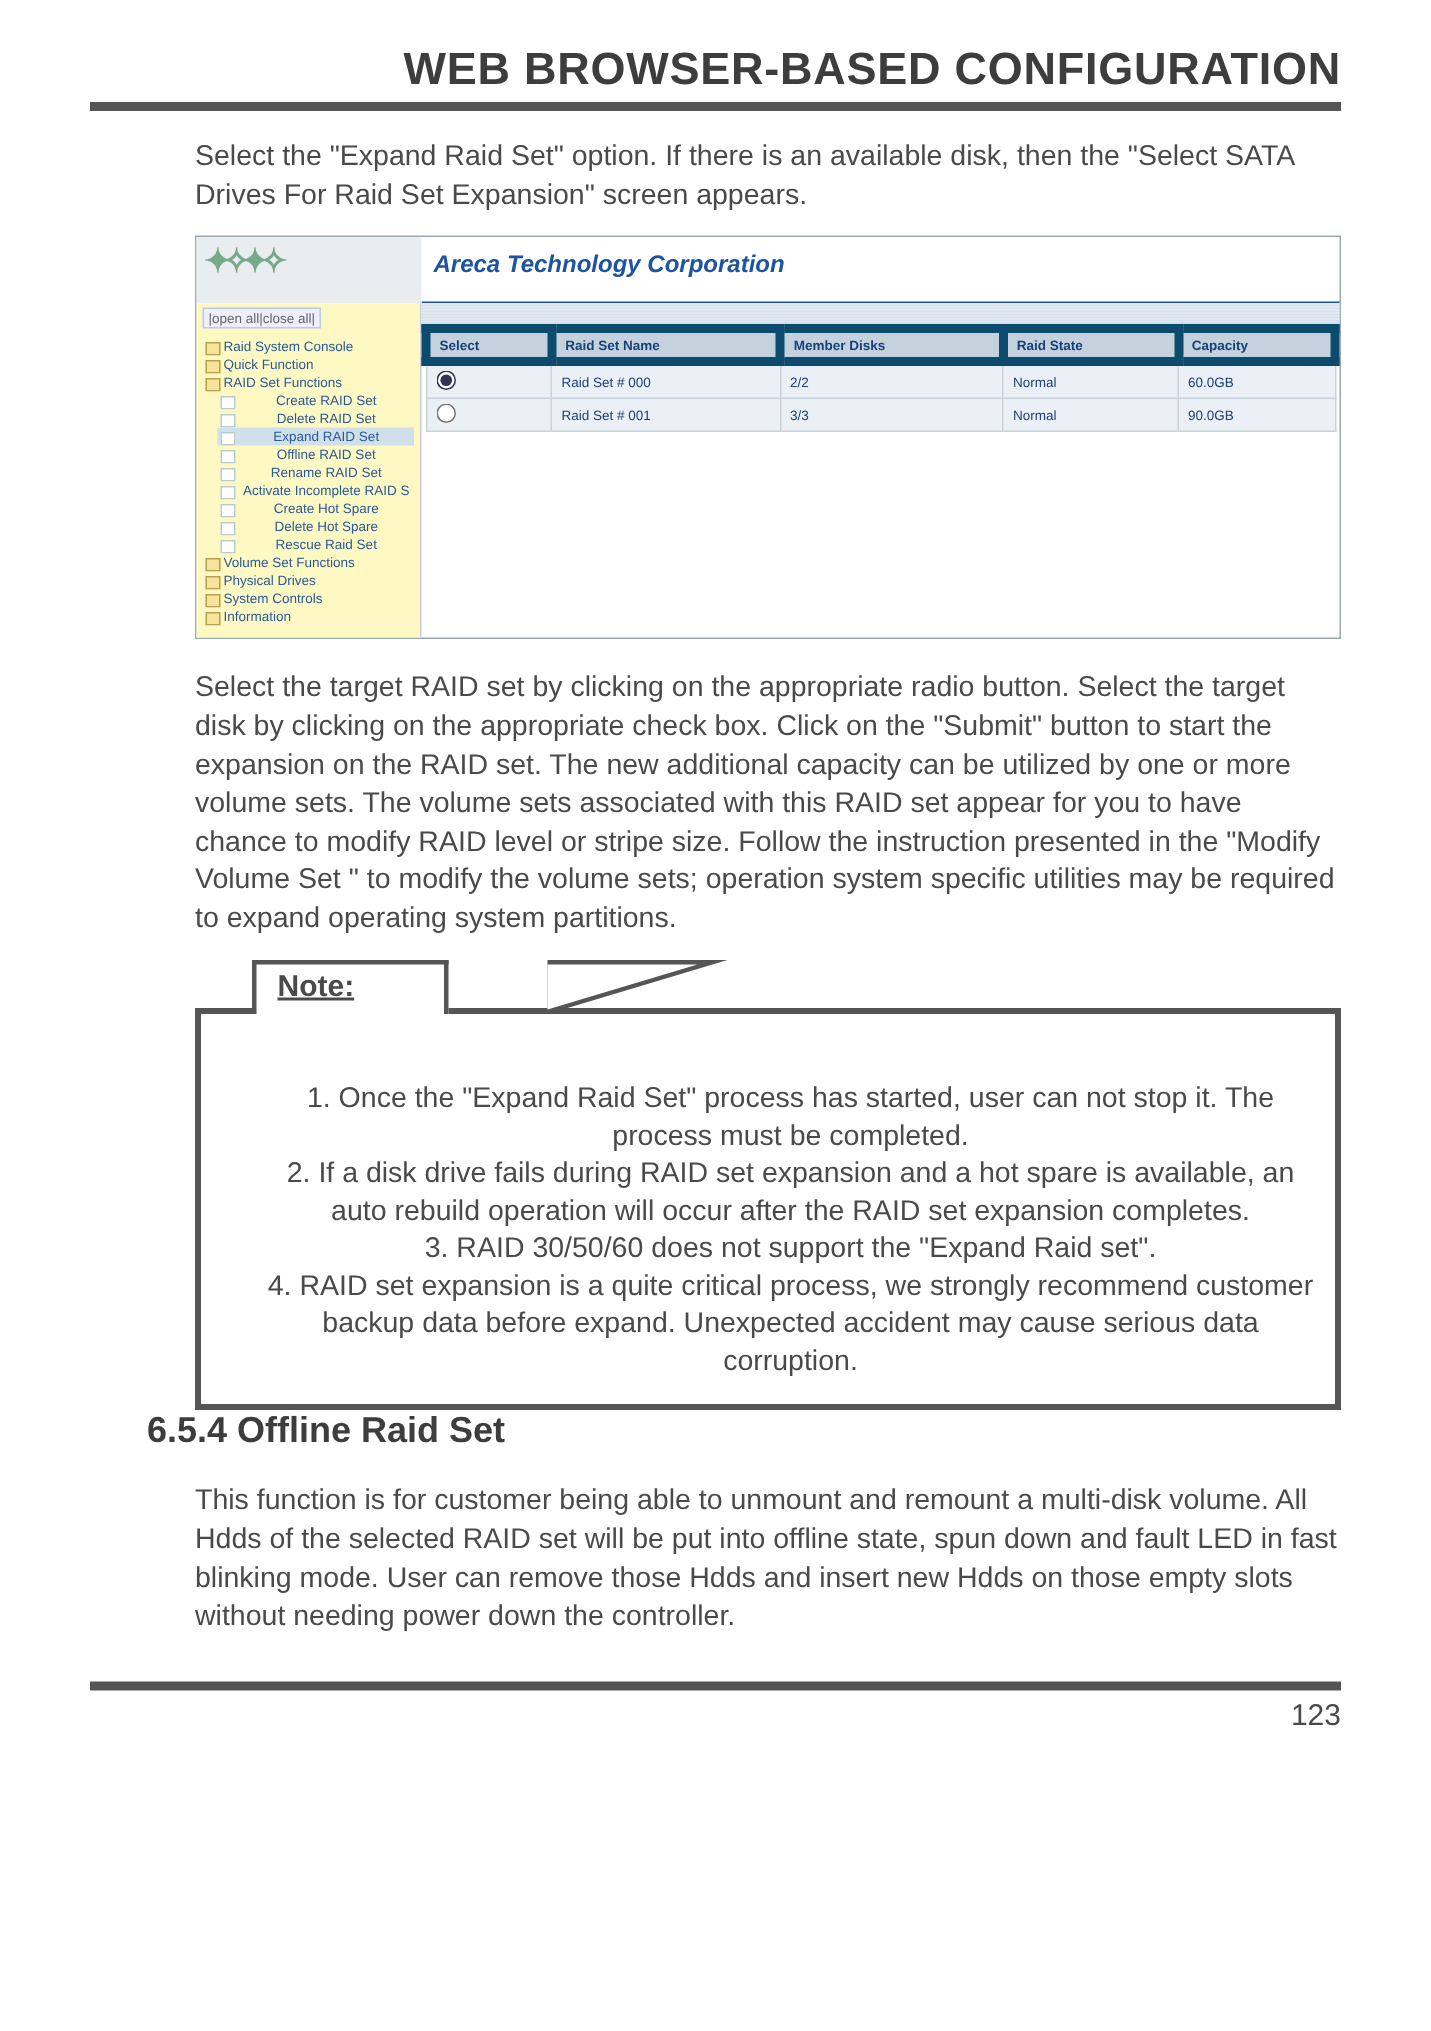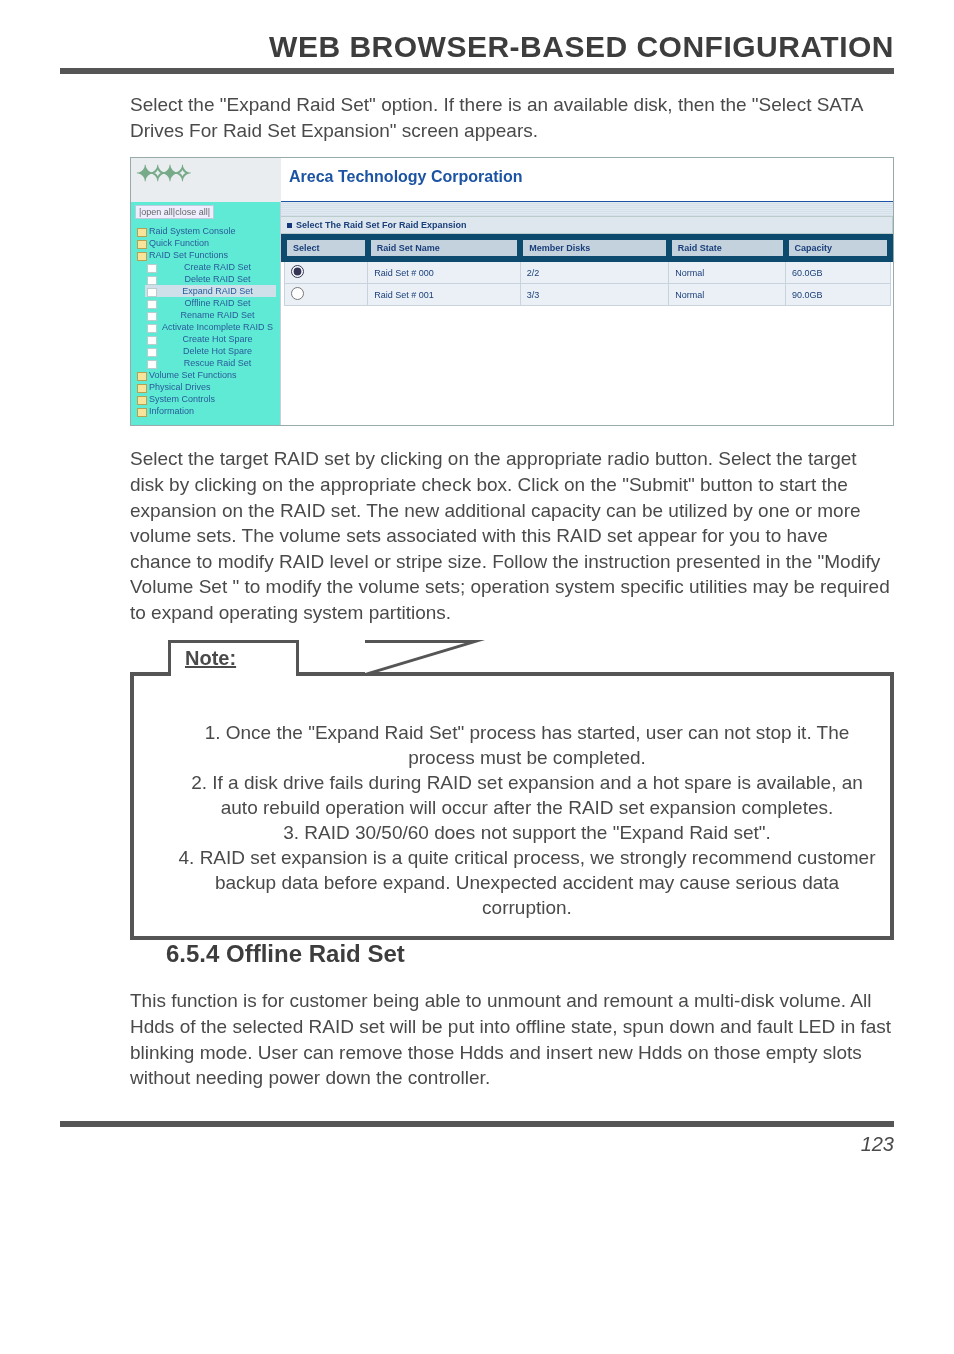--- a/index.html
+++ b/index.html
@@ -42,30 +42,31 @@
   }
   .shot-logo {
     width: 150px;
     height: 44px;
     background: #e9edf0;
     position: relative;
     overflow: hidden;
   }
   .shot-corp {
     flex: 1;
+    font-style: italic;
     color: #1c54a3;
     font-weight: bold;
     font-size: 16px;
     padding: 10px 8px 0 8px;
     border-bottom: 1px solid #1c54a3;
   }
   .shot-body { display: flex; }
   .shot-side {
     width: 150px;
-    background: #5eead4;
+    background: #fef9c3;
     border-right: 1px solid #ccd;
     font-size: 9px;
     color: #2a5a9a;
     padding: 3px 4px 8px 4px;
   }
   .side-ctrl {
     color: #666;
     font-size: 9px;
     background: #eef;
     border: 1px solid #bcd;
@@ -194,34 +195,33 @@
     font-size: 19px;
     line-height: 1.32;
     background: #fff;
     position: relative;
     top: 32px;
     margin-bottom: 32px;
   }
   h2.sec {
     font-size: 24px;
     font-weight: 900;
-    margin: 10px 0 20px 106px;
+    margin: 10px 0 20px 38px;
     color: #3d3d3d;
   }
   .bottom-rule {
     height: 6px;
     background: #555;
     margin-top: 30px;
   }
   .pg {
     text-align: right;
     font-size: 20px;
     margin-top: 6px;
     color: #4a4a4a;
-    font-style: italic;
   }
   
   .squig {
     position:absolute; left:5px; top:3px;
     font-size:22px; color:#7a8;
     letter-spacing:-6px;
     font-weight:bold;
   }
 </style>
 </head>
@@ -260,21 +260,20 @@
             </div>
             <div class="tree-item">Volume Set Functions</div>
             <div class="tree-item">Physical Drives</div>
             <div class="tree-item">System Controls</div>
             <div class="tree-item">Information</div>
           </div>
       </div>
     </div>
     <div class="shot-main">
       <div class="band"></div>
-      <div class="panel-title">Select The Raid Set For Raid Expansion</div>
       <table class="gr">
         <thead>
             <tr id="gr-head">
               <th>Select</th>
               <th>Raid Set Name</th>
               <th>Member Disks</th>
               <th>Raid State</th>
               <th>Capacity</th>
             </tr>
           </thead>

